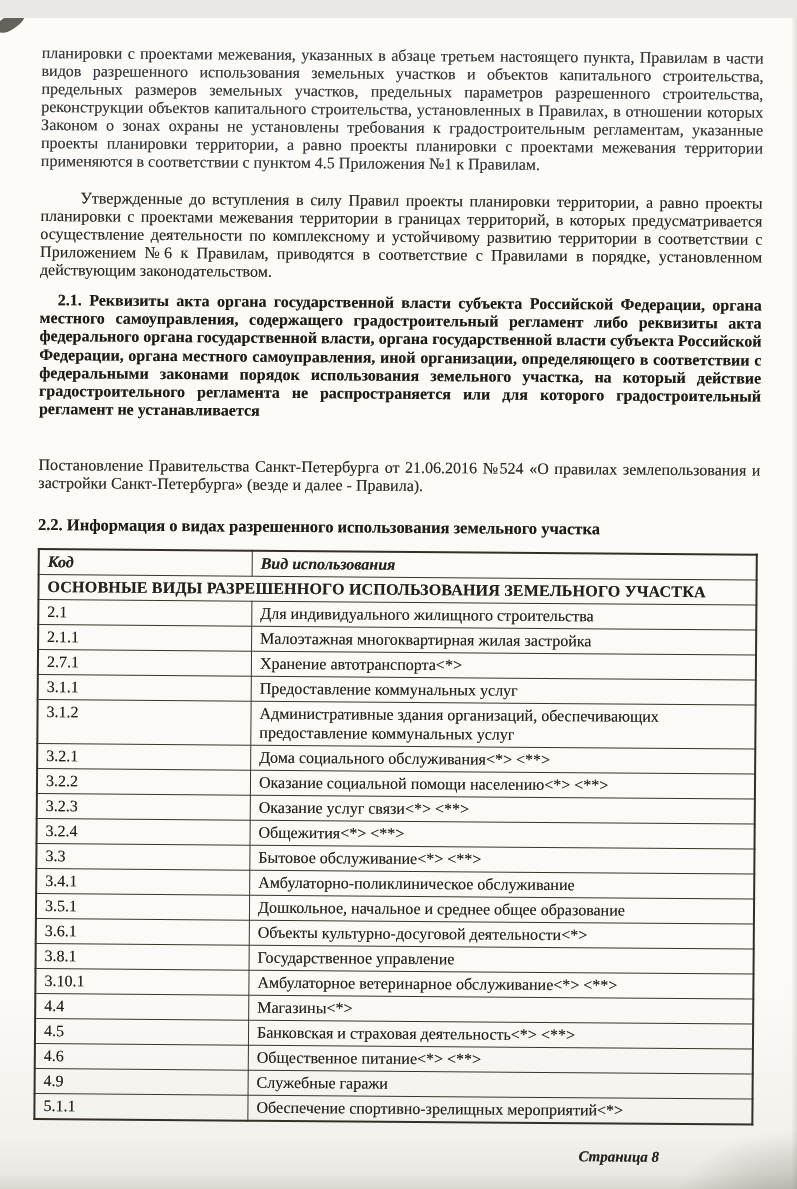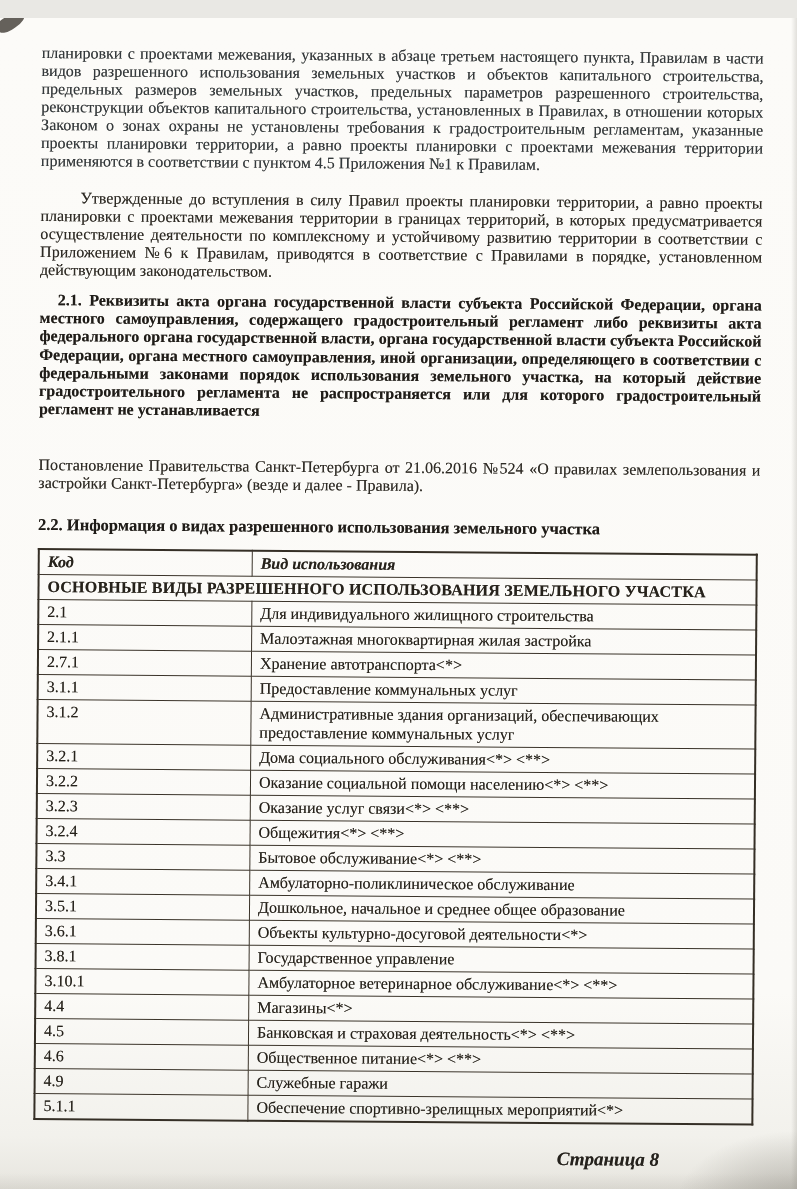--- a/index.html
+++ b/index.html
@@ -69,21 +69,21 @@
     font-size: 16.5px;
     letter-spacing: 0.2px;
     color: #1d1a15;
   }
   .page-footer {
     position: absolute;
     top: 1126px;
     right: 96px;
     font-weight: bold;
     font-style: italic;
-    font-size: 19px;
+    font-size: 15px;
     color: #24211c;
   }
   
   .corner-mark {
     position: absolute; top: -3px; left: -4px;
     width: 30px; height: 14px;
     background: #4a453f;
     transform: rotate(-32deg);
     border-radius: 40% 60% 55% 45%;
     opacity: 0.85;

